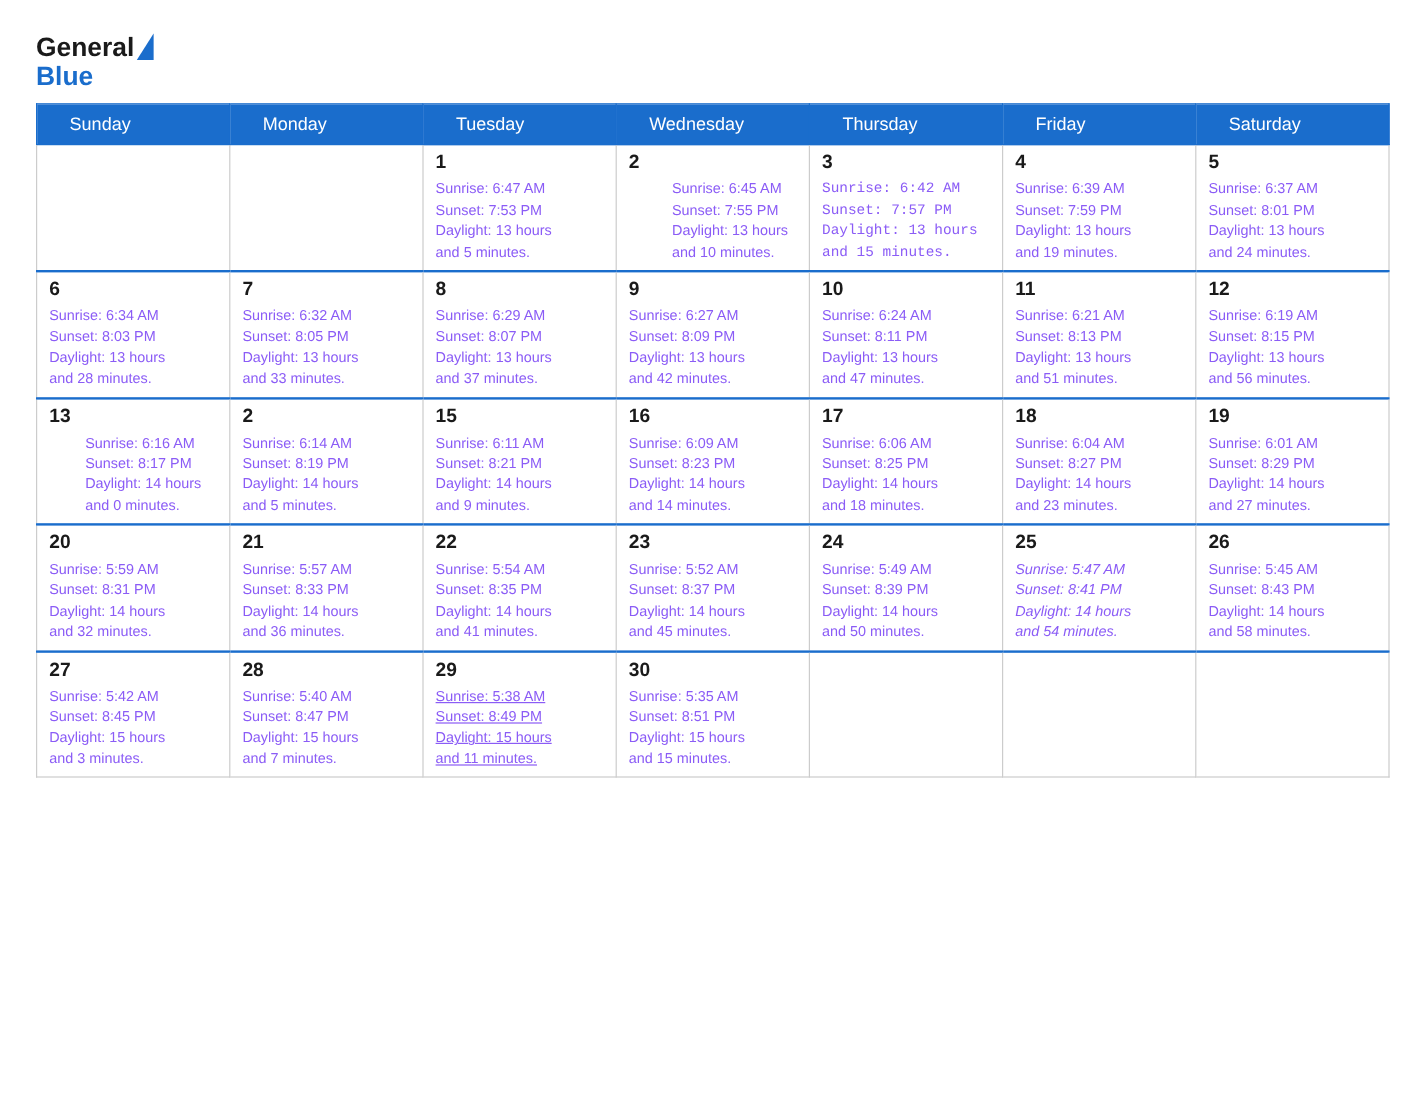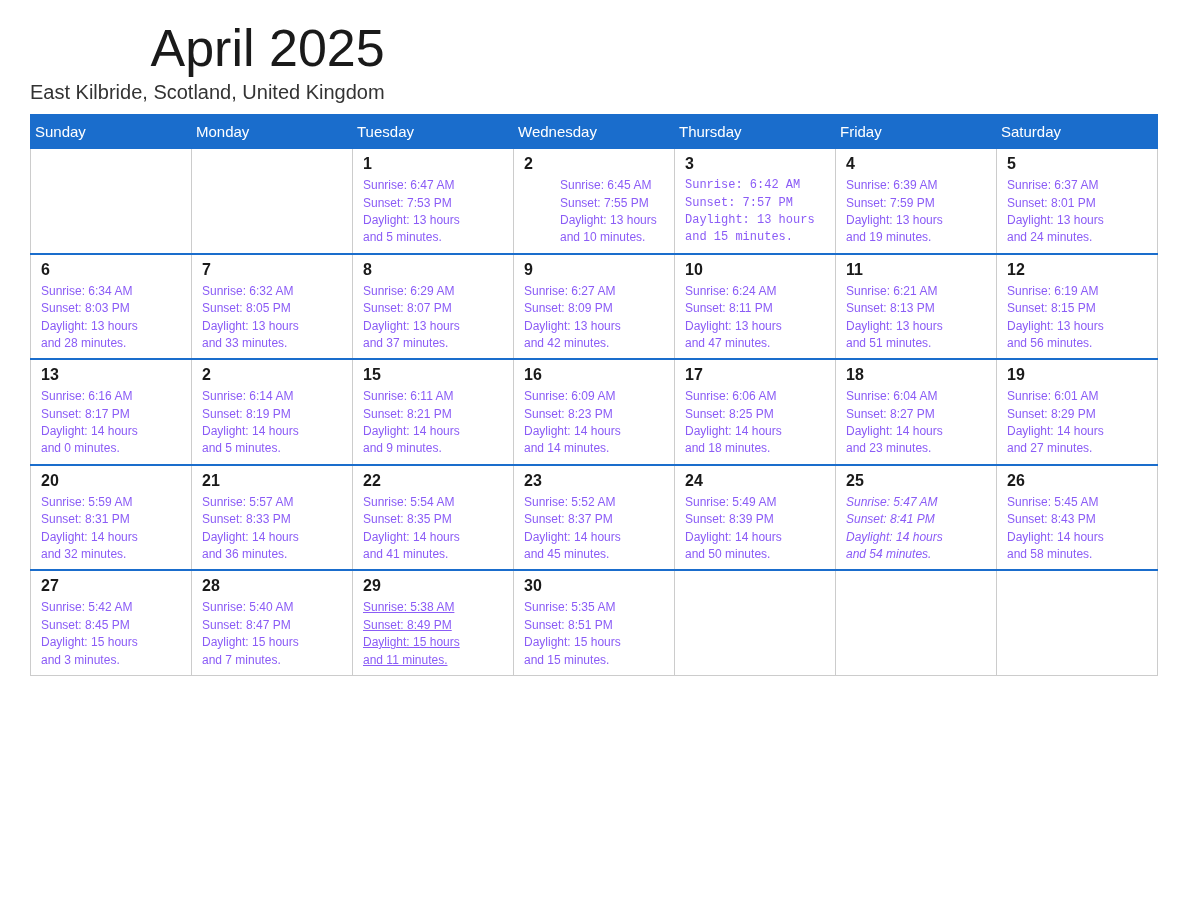--- a/index.html
+++ b/index.html
@@ -58,21 +58,21 @@
       margin-top: 4px;
     }
     .calendar-table {
       width: 100%;
       border-collapse: collapse;
       margin-top: 6px;
     }
     .calendar-table thead tr th {
       background-color: #1a6dcc;
       color: #fff;
-      padding: 8px 4px;
+      padding: 8px 27px;
       text-align: left;
       font-size: 15px;
       font-weight: normal;
       border: 1px solid #1a6dcc;
     }
     .calendar-table tbody tr td {
       border: 1px solid #ccc;
       vertical-align: top;
       padding: 6px 10px;
       width: calc(100% / 7);
@@ -93,23 +93,30 @@
       line-height: 1.45;
     }
     .row-divider td {
       border-top: 2px solid #1a6dcc !important;
     }
   </style>
 </head>
 <body>
 
 <div class="header-area">
-  <div class="title-area">
-    <div class="month-title">April 2025</div>
-    <div class="location-subtitle">East Kilbride, Scotland, United Kingdom</div>
+  <div class="logo-area">
+    <div>
+      <div class="logo-row">
+        <span class="logo-text">General</span>
+        <div class="logo-icon"></div>
+      </div>
+      <div>
+        <span class="logo-text"><span>Blue</span></span>
+      </div>
+    </div>
   </div>
 </div>
 
 <table class="calendar-table">
   <thead>
     <tr>
     <th>Sunday</th>
         <th>Monday</th>
         <th>Tuesday</th>
         <th>Wednesday</th>
@@ -205,21 +212,21 @@
           <div class="day-number">12</div>
           <div class="day-info" style="white-space: pre-line;">Sunrise: 6:19 AM
 Sunset: 8:15 PM
 Daylight: 13 hours
 and 56 minutes.</div>
         </td>
       </tr>
       <tr class="row-divider">
         <td>
           <div class="day-number">13</div>
-          <div class="day-info" style="white-space: pre-line;">Sunrise: 6:16 AM
+          <div class="day-info" style="white-space: pre-line; margin-left: 30px;">Sunrise: 6:16 AM
 Sunset: 8:17 PM
 Daylight: 14 hours
 and 0 minutes.</div>
         </td>
         <td>
           <div class="day-number">2</div>
           <div class="day-info" style="white-space: pre-line;">Sunrise: 6:14 AM
 Sunset: 8:19 PM
 Daylight: 14 hours
 and 5 minutes.</div>

